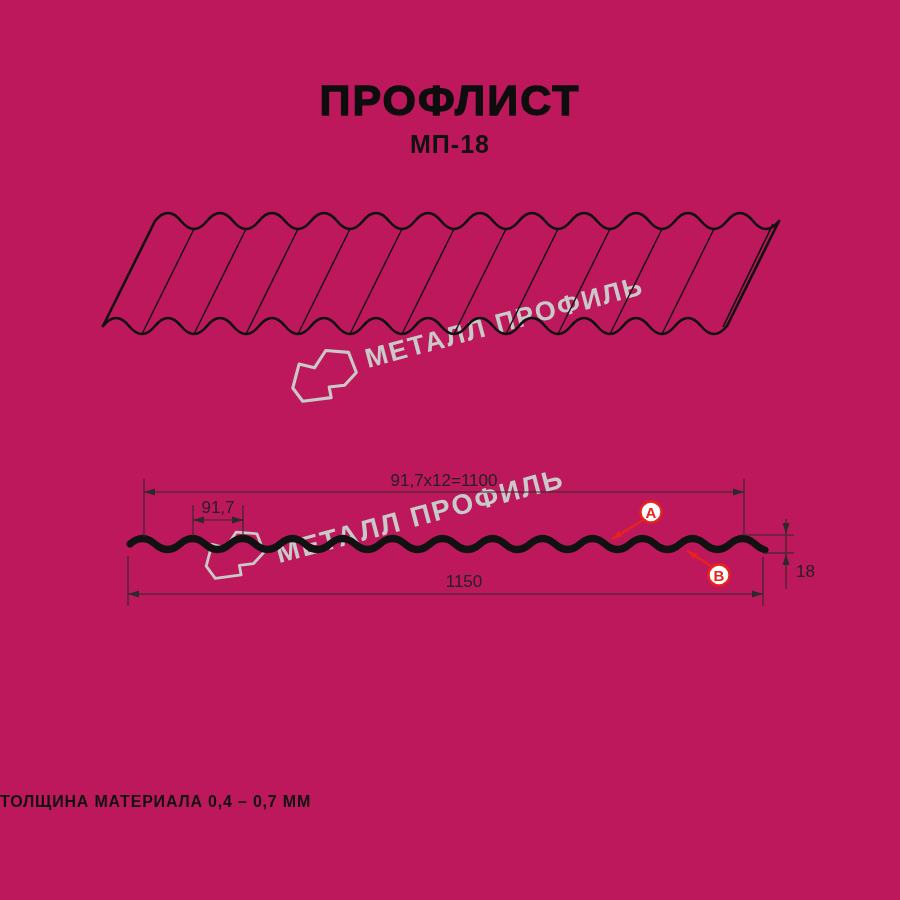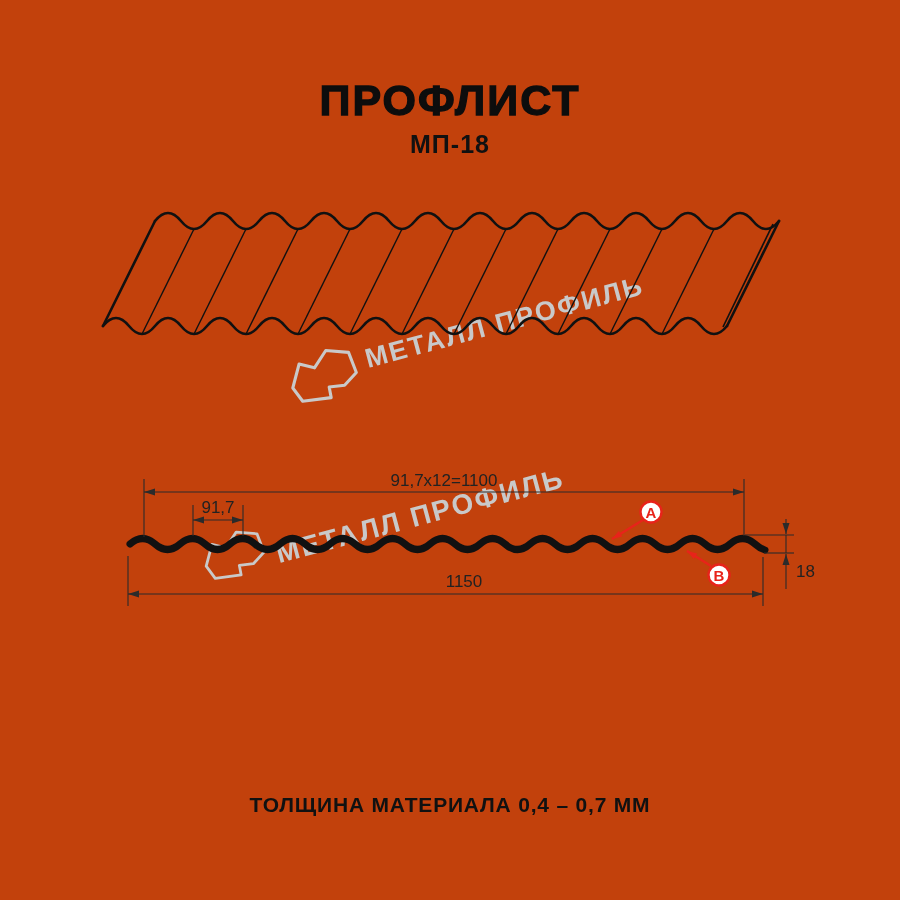--- a/index.html
+++ b/index.html
@@ -1,24 +1,24 @@
 <!DOCTYPE html>
 <html><head>
 <meta charset="utf-8">
 <style>
   html,body{margin:0;padding:0;background:#fff;}
-  .page{position:relative;width:900px;height:900px;background:#c2410c;overflow:hidden;
+  .page{position:relative;width:900px;height:900px;background:#be185d;overflow:hidden;
         font-family:"Liberation Sans",sans-serif;}
   .title{position:absolute;left:0;top:76px;width:900px;text-align:center;
          font-size:43px;font-weight:700;letter-spacing:2px;color:#0d0d0d;
          -webkit-text-stroke:1.3px #0d0d0d;}
   .subtitle{position:absolute;left:0;top:130px;width:900px;text-align:center;
             font-size:25px;font-weight:600;letter-spacing:1px;color:#111;}
-  .footer-note{position:absolute;left:0;top:793px;width:900px;text-align:center;
-               font-size:21px;font-weight:600;letter-spacing:.8px;color:#111;}
+  .footer-note{position:absolute;left:0;top:793px;width:900px;text-align:left;
+               font-size:16px;font-weight:600;letter-spacing:.8px;color:#111;}
   .wm{position:absolute;z-index:1;pointer-events:none;}
   .wm-inner{position:relative;width:460px;height:80px;}
   .wm-text{position:absolute;font-weight:700;color:#c9c9c9;letter-spacing:2px;white-space:nowrap;}
   .wm1{left:283px;top:338px;transform:rotate(-15deg);transform-origin:40px 40px;}
   .wm1 .wm-logo{position:absolute;left:0;top:8px;}
   .wm1 .wm-text{left:86px;top:18px;font-size:27px;}
   .wm2{left:196px;top:520px;transform:rotate(-15deg);transform-origin:37px 38px;}
   .wm2 .wm-logo{position:absolute;left:2px;top:8px;}
   .wm2 .wm-text{left:80px;top:30px;font-size:28px;}
   svg.drawing{position:absolute;left:0;top:0;z-index:2;}

